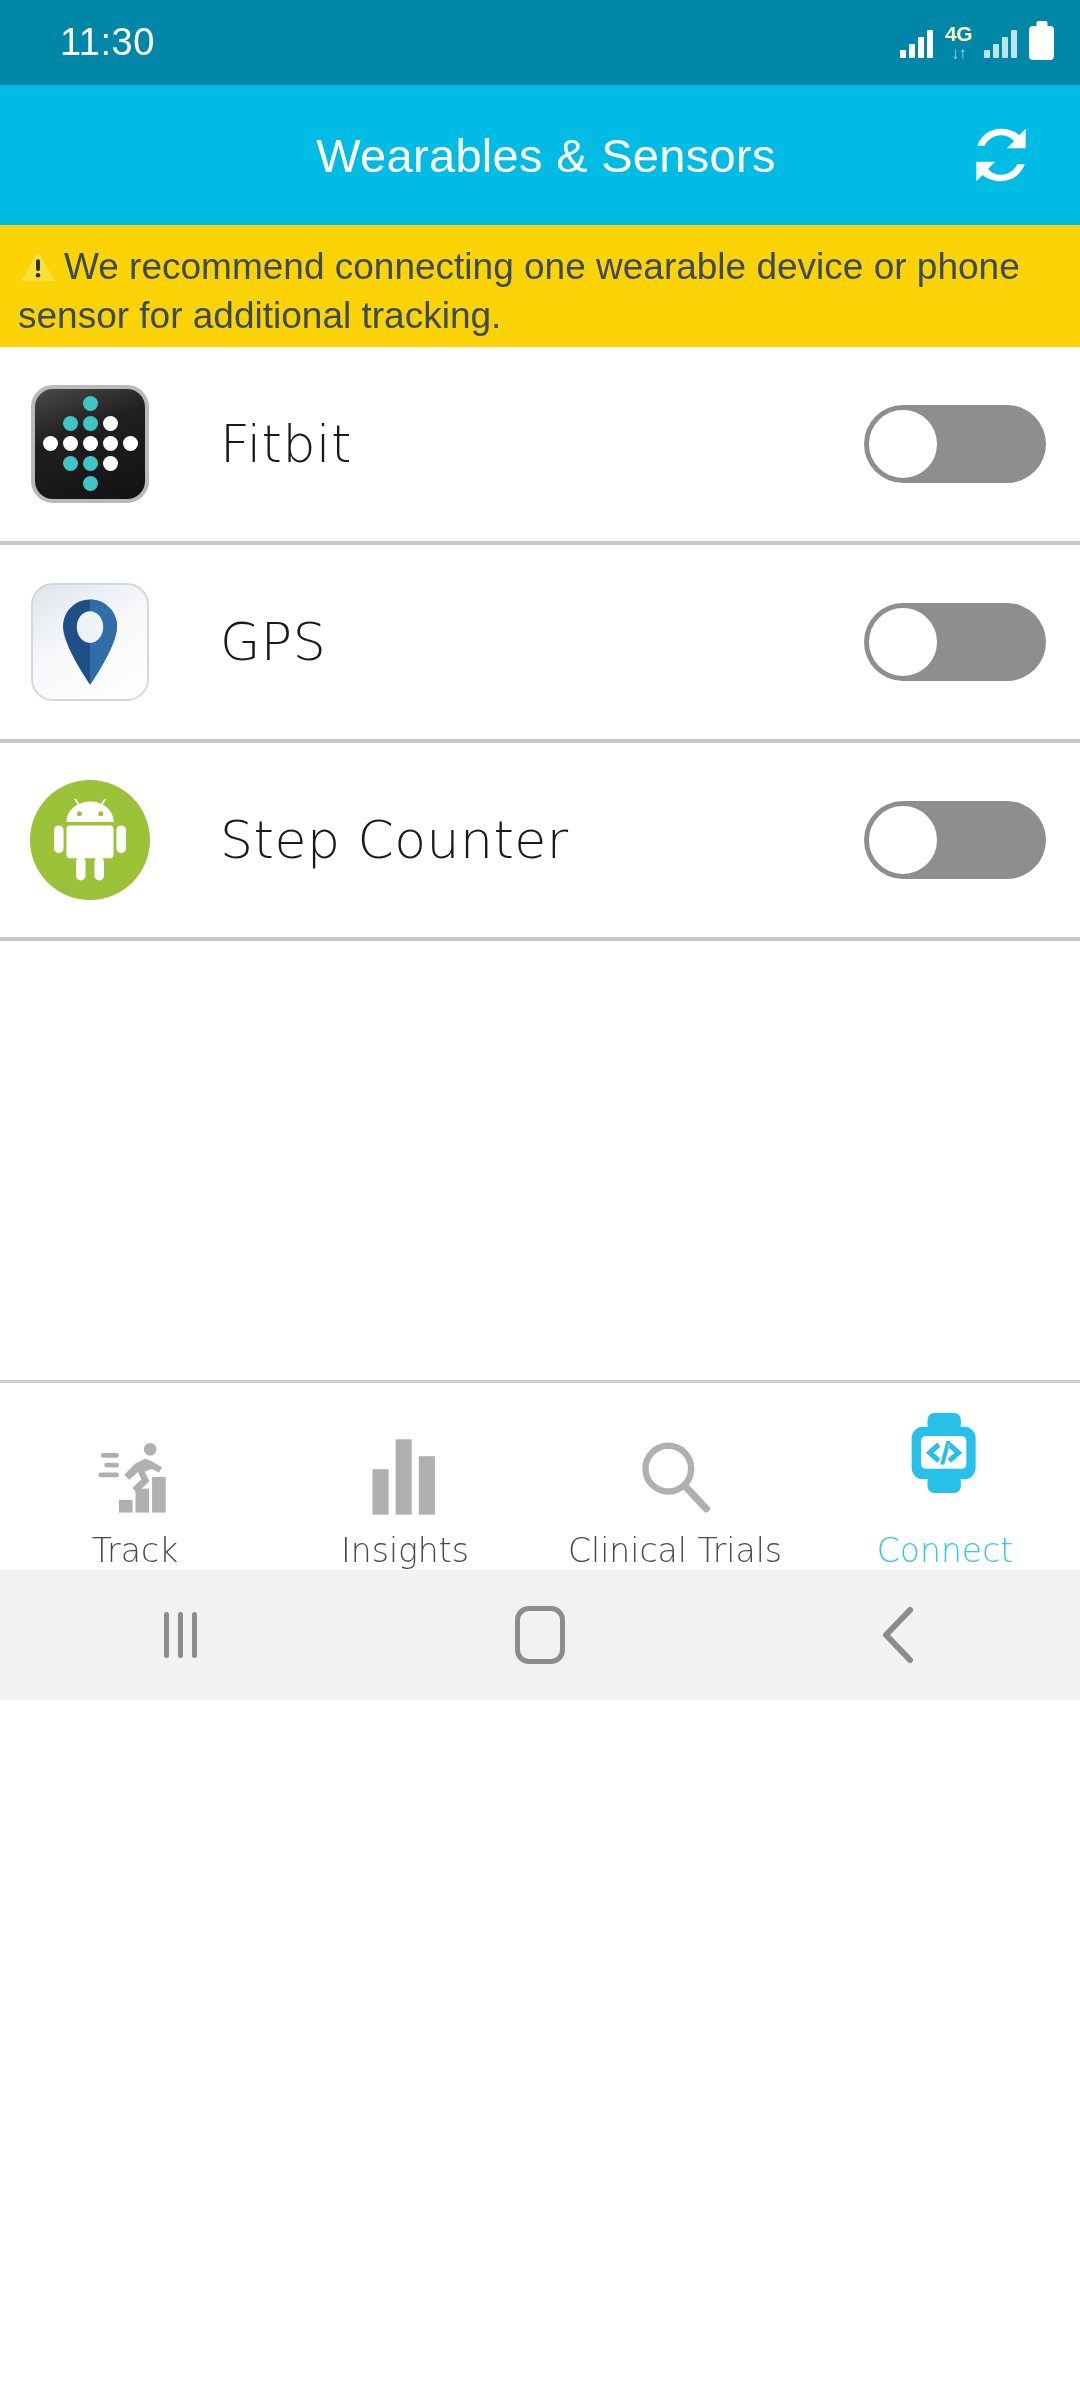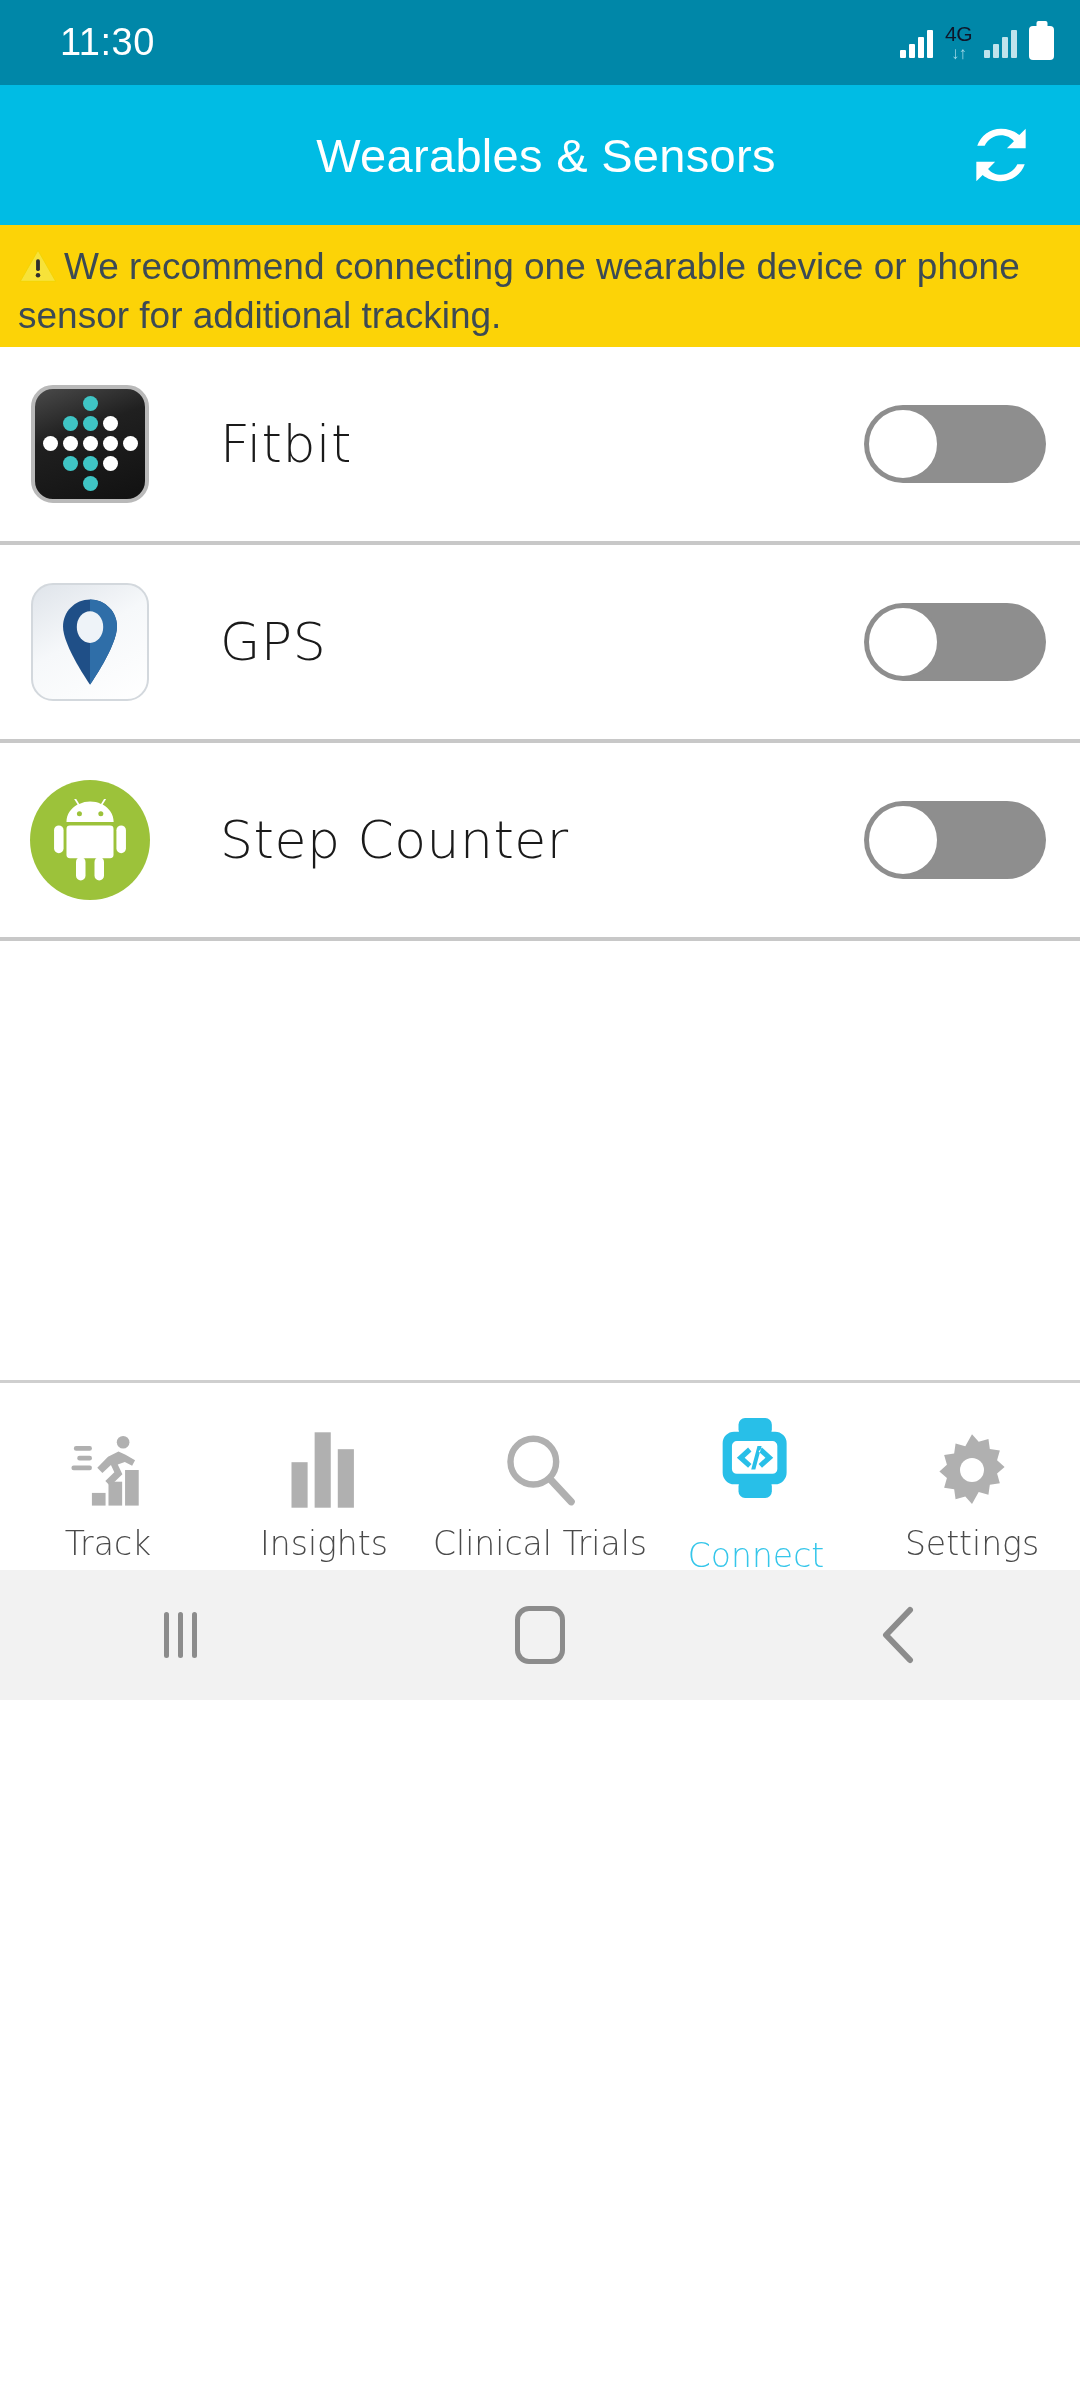--- a/index.html
+++ b/index.html
@@ -20,21 +20,21 @@
   .clock { color:#ffffff; font-size:38px; letter-spacing:0.5px; }
   .status-icons { display:flex; align-items:center; gap:12px; }
   .sig { display:flex; align-items:flex-end; gap:3px; height:30px; }
   .sig i { display:block; width:6px; background:#ffffff; border-radius:1px; }
   .sig i:nth-child(1){ height:8px; }
   .sig i:nth-child(2){ height:14px; }
   .sig i:nth-child(3){ height:21px; }
   .sig i:nth-child(4){ height:28px; }
   .sig.dim i { background:#bfe3ec; }
   .net { display:flex; flex-direction:column; align-items:center; line-height:1; }
-  .net .g { color:#0f172a; font-size:21px; font-weight:normal; letter-spacing:-0.5px; }
+  .net .g { color:#fef9c3; font-size:21px; font-weight:bold; letter-spacing:-0.5px; }
   .net .ar { color:#9fd7e6; font-size:17px; margin-top:1px; letter-spacing:-1px; }
   .batt {
     width:25px; height:34px; border-radius:4px; background:#ffffff; position:relative;
   }
   .batt::before {
     content:""; position:absolute; top:-5px; left:50%; transform:translateX(-50%);
     width:11px; height:5px; background:#ffffff; border-radius:2px 2px 0 0;
   }
 
   
@@ -112,21 +112,21 @@
     width:120px; height:120px; border-radius:50%; background:#9cc23a;
     display:flex; align-items:center; justify-content:center;
   }
 
   .spacer { flex:1; background:#ffffff; }
 
   
   .bottomnav {
     height:190px; flex:none; background:#ffffff;
     border-top:3px solid #cfcfcf;
-    display:flex; align-items:center; padding-top:38px;
+    display:flex; align-items:flex-end; padding-top:38px;
   }
   .nav-item {
     flex:1; display:flex; flex-direction:column; align-items:center; gap:12px;
   }
   .nav-ico { height:84px; display:flex; align-items:center; justify-content:center; }
   .nav-label {
     font-size:33px; color:#4a4a4a; font-weight:300;
     font-family:"DejaVu Sans", sans-serif;
   }
   .nav-item.active .nav-label { color:#35c6ea;margin-top:24px; }
@@ -321,29 +321,20 @@
             <rect x="6.6" y="0.4" width="12.2" height="6.6" rx="2.4"></rect>
             <rect x="6.6" y="23.0" width="12.2" height="6.6" rx="2.4"></rect>
             <path d="M5.0 5.4h15.0a4.2 4.2 0 0 1 4.2 4.2v10.8a4.2 4.2 0 0 1-4.2 4.2H5.0a4.2 4.2 0 0 1-4.2-4.2V9.6A4.2 4.2 0 0 1 5.0 5.4zm1.0 3.4a1.8 1.8 0 0 0-1.8 1.8v8.4a1.8 1.8 0 0 0 1.8 1.8h13a1.8 1.8 0 0 0 1.8-1.8v-8.4a1.8 1.8 0 0 0-1.8-1.8z"></path>
             <path d="M10.1 11.2 6.0 14.9l4.1 3.7 1.25-1.4-2.5-2.3 2.5-2.3zM15.2 11.2l-1.25 1.4 2.5 2.3-2.5 2.3 1.25 1.4 4.1-3.7zM13.55 10.6h1.5l-2.3 8.6h-1.5z"></path>
           </g>
         </svg>
       </span>
       <span class="nav-label">Connect</span>
     </div>
 
-    <div class="nav-item">
-      <span class="nav-ico">
-        <svg width="78" height="78" viewBox="0 0 28 28">
-          <path fill="#b0b0b0" d="M14 1.2l2.4 2.7 3.5-1.0.5 3.6 3.6.5-1.0 3.5 2.7 2.4-2.7 2.4 1.0 3.5-3.6.5-.5 3.6-3.5-1.0L14 26.2l-2.4-2.7-3.5 1.0-.5-3.6-3.6-.5 1.0-3.5L2.3 14.5l2.7-2.4-1.0-3.5 3.6-.5.5-3.6 3.5 1.0z"></path>
-          <circle cx="14" cy="14" r="4.3" fill="#ffffff"></circle>
-        </svg>
-      </span>
-      <span class="nav-label">Settings</span>
-    </div>
 
   </div>
 
   <div class="sysnav">
     <div class="sys-btn">
       <span class="recents">
           <i></i>
           <i></i>
           <i></i>
         </span>

